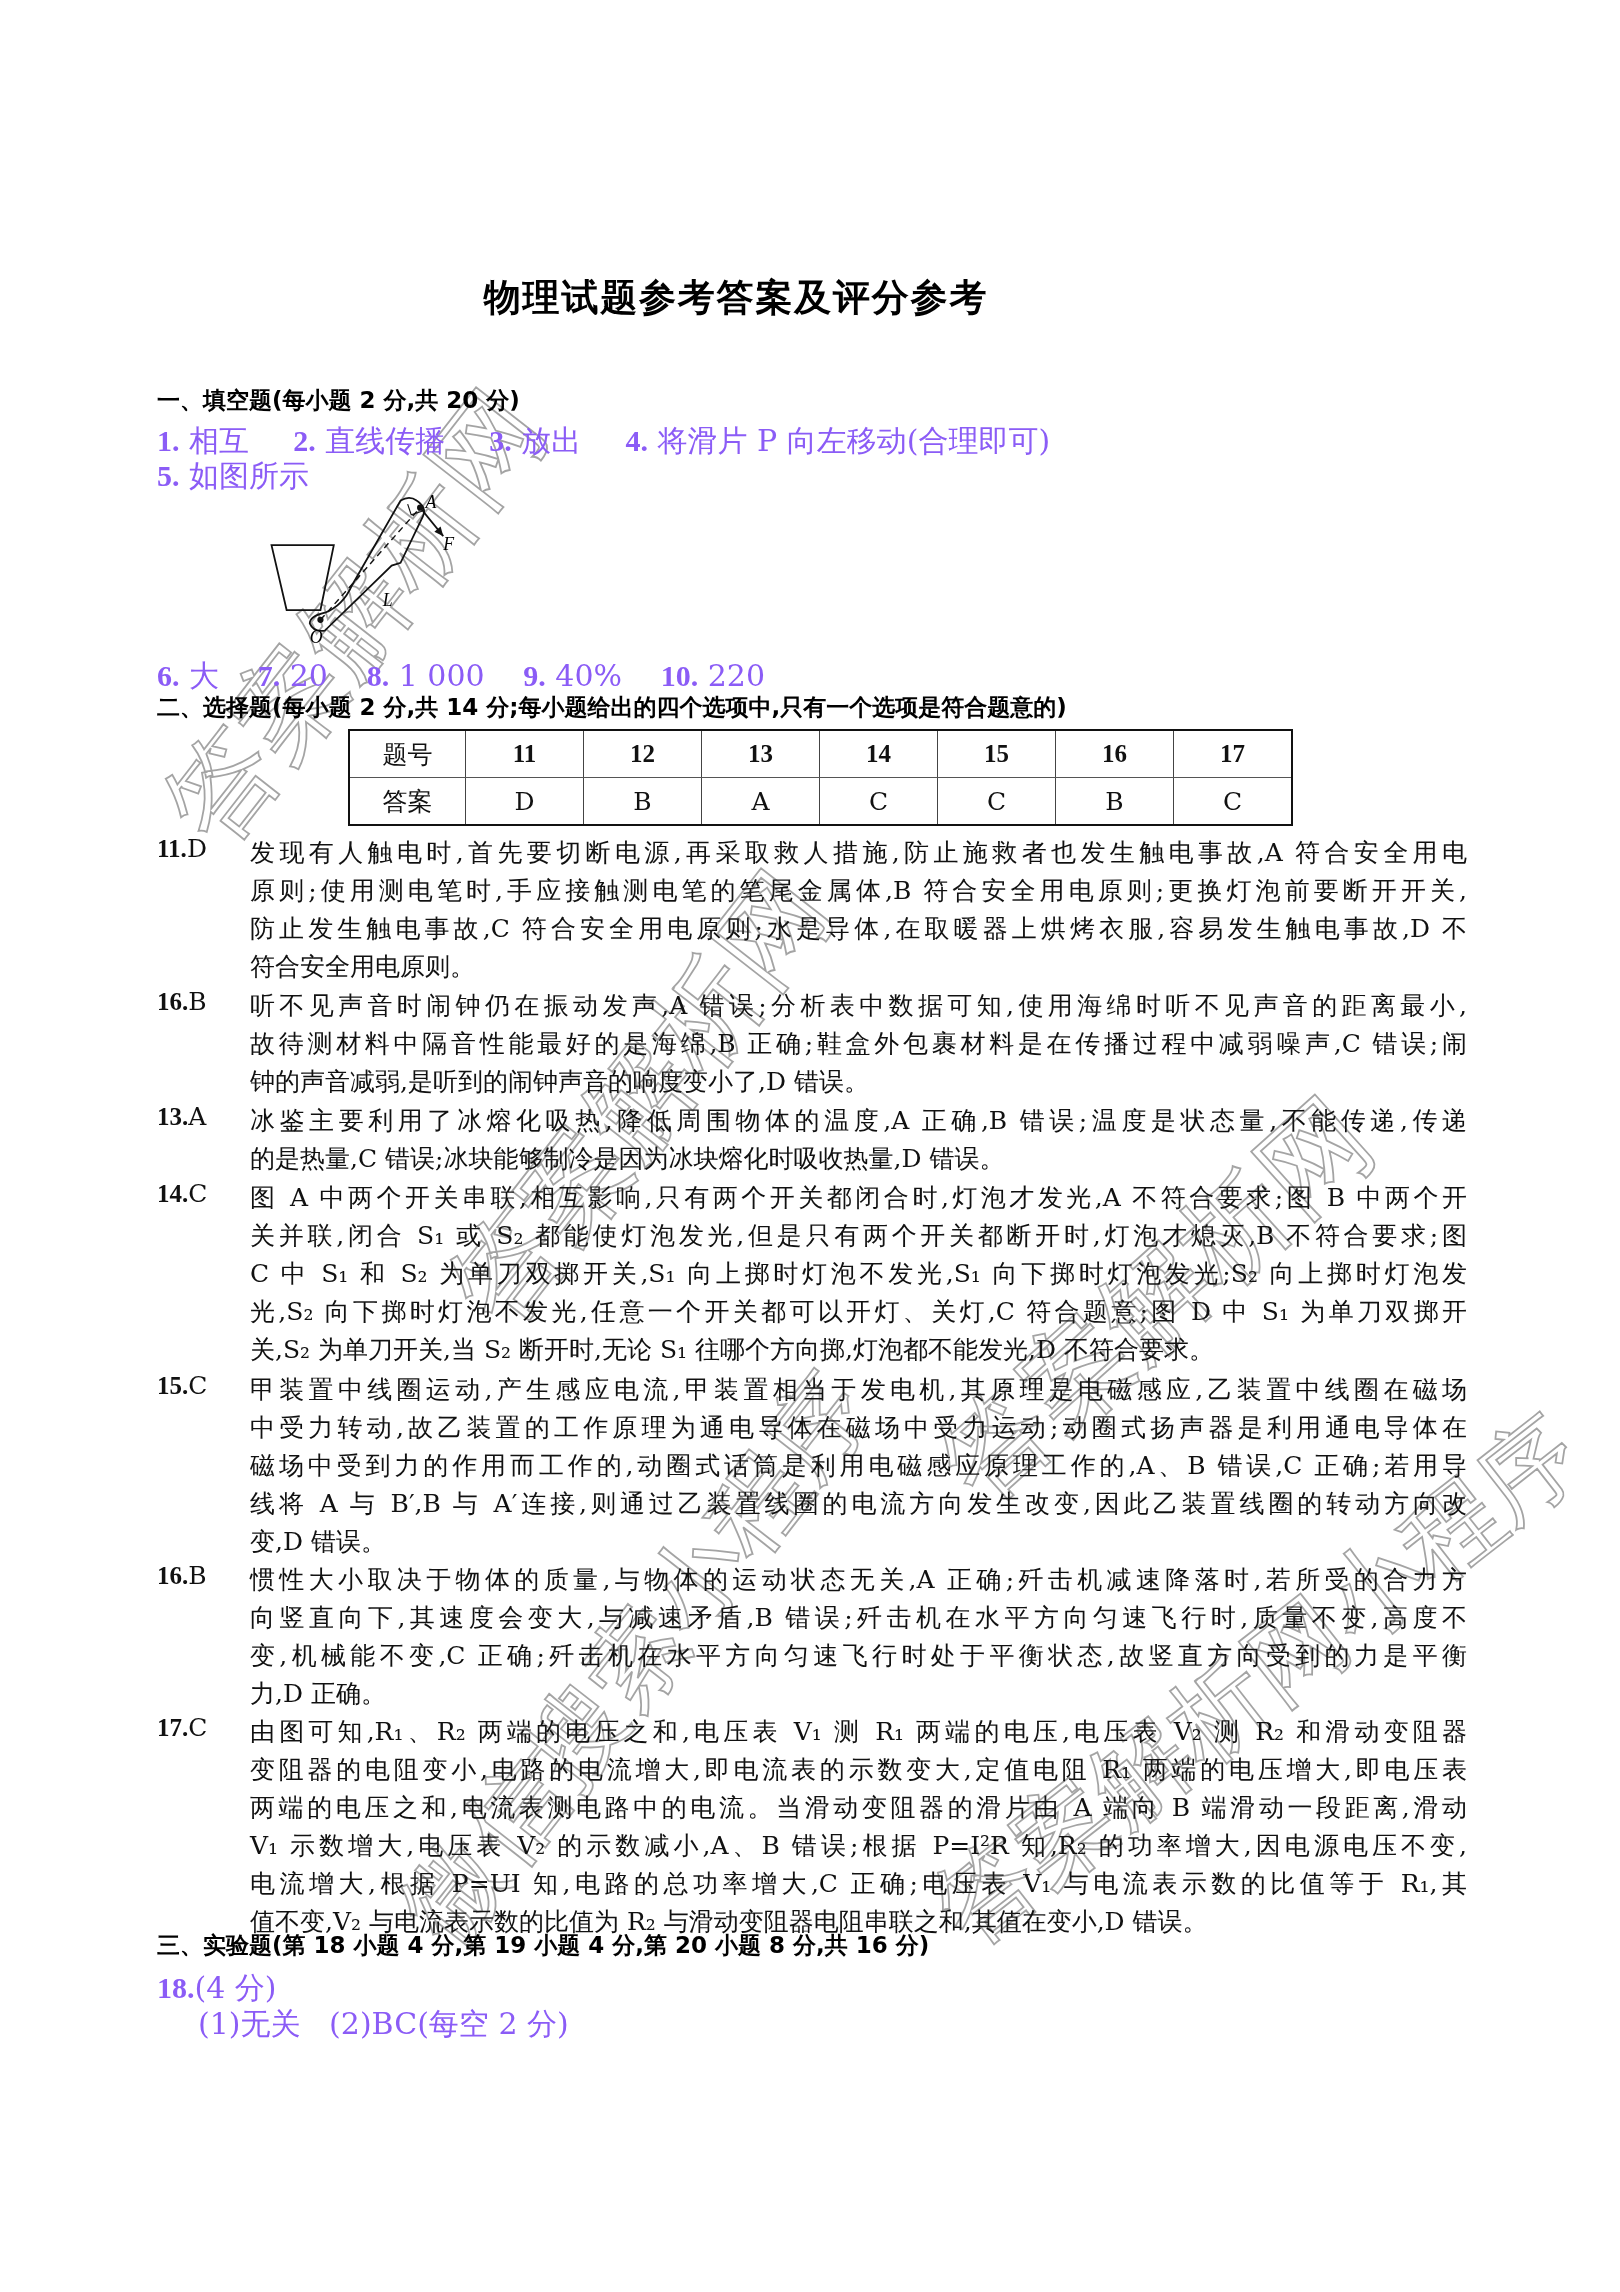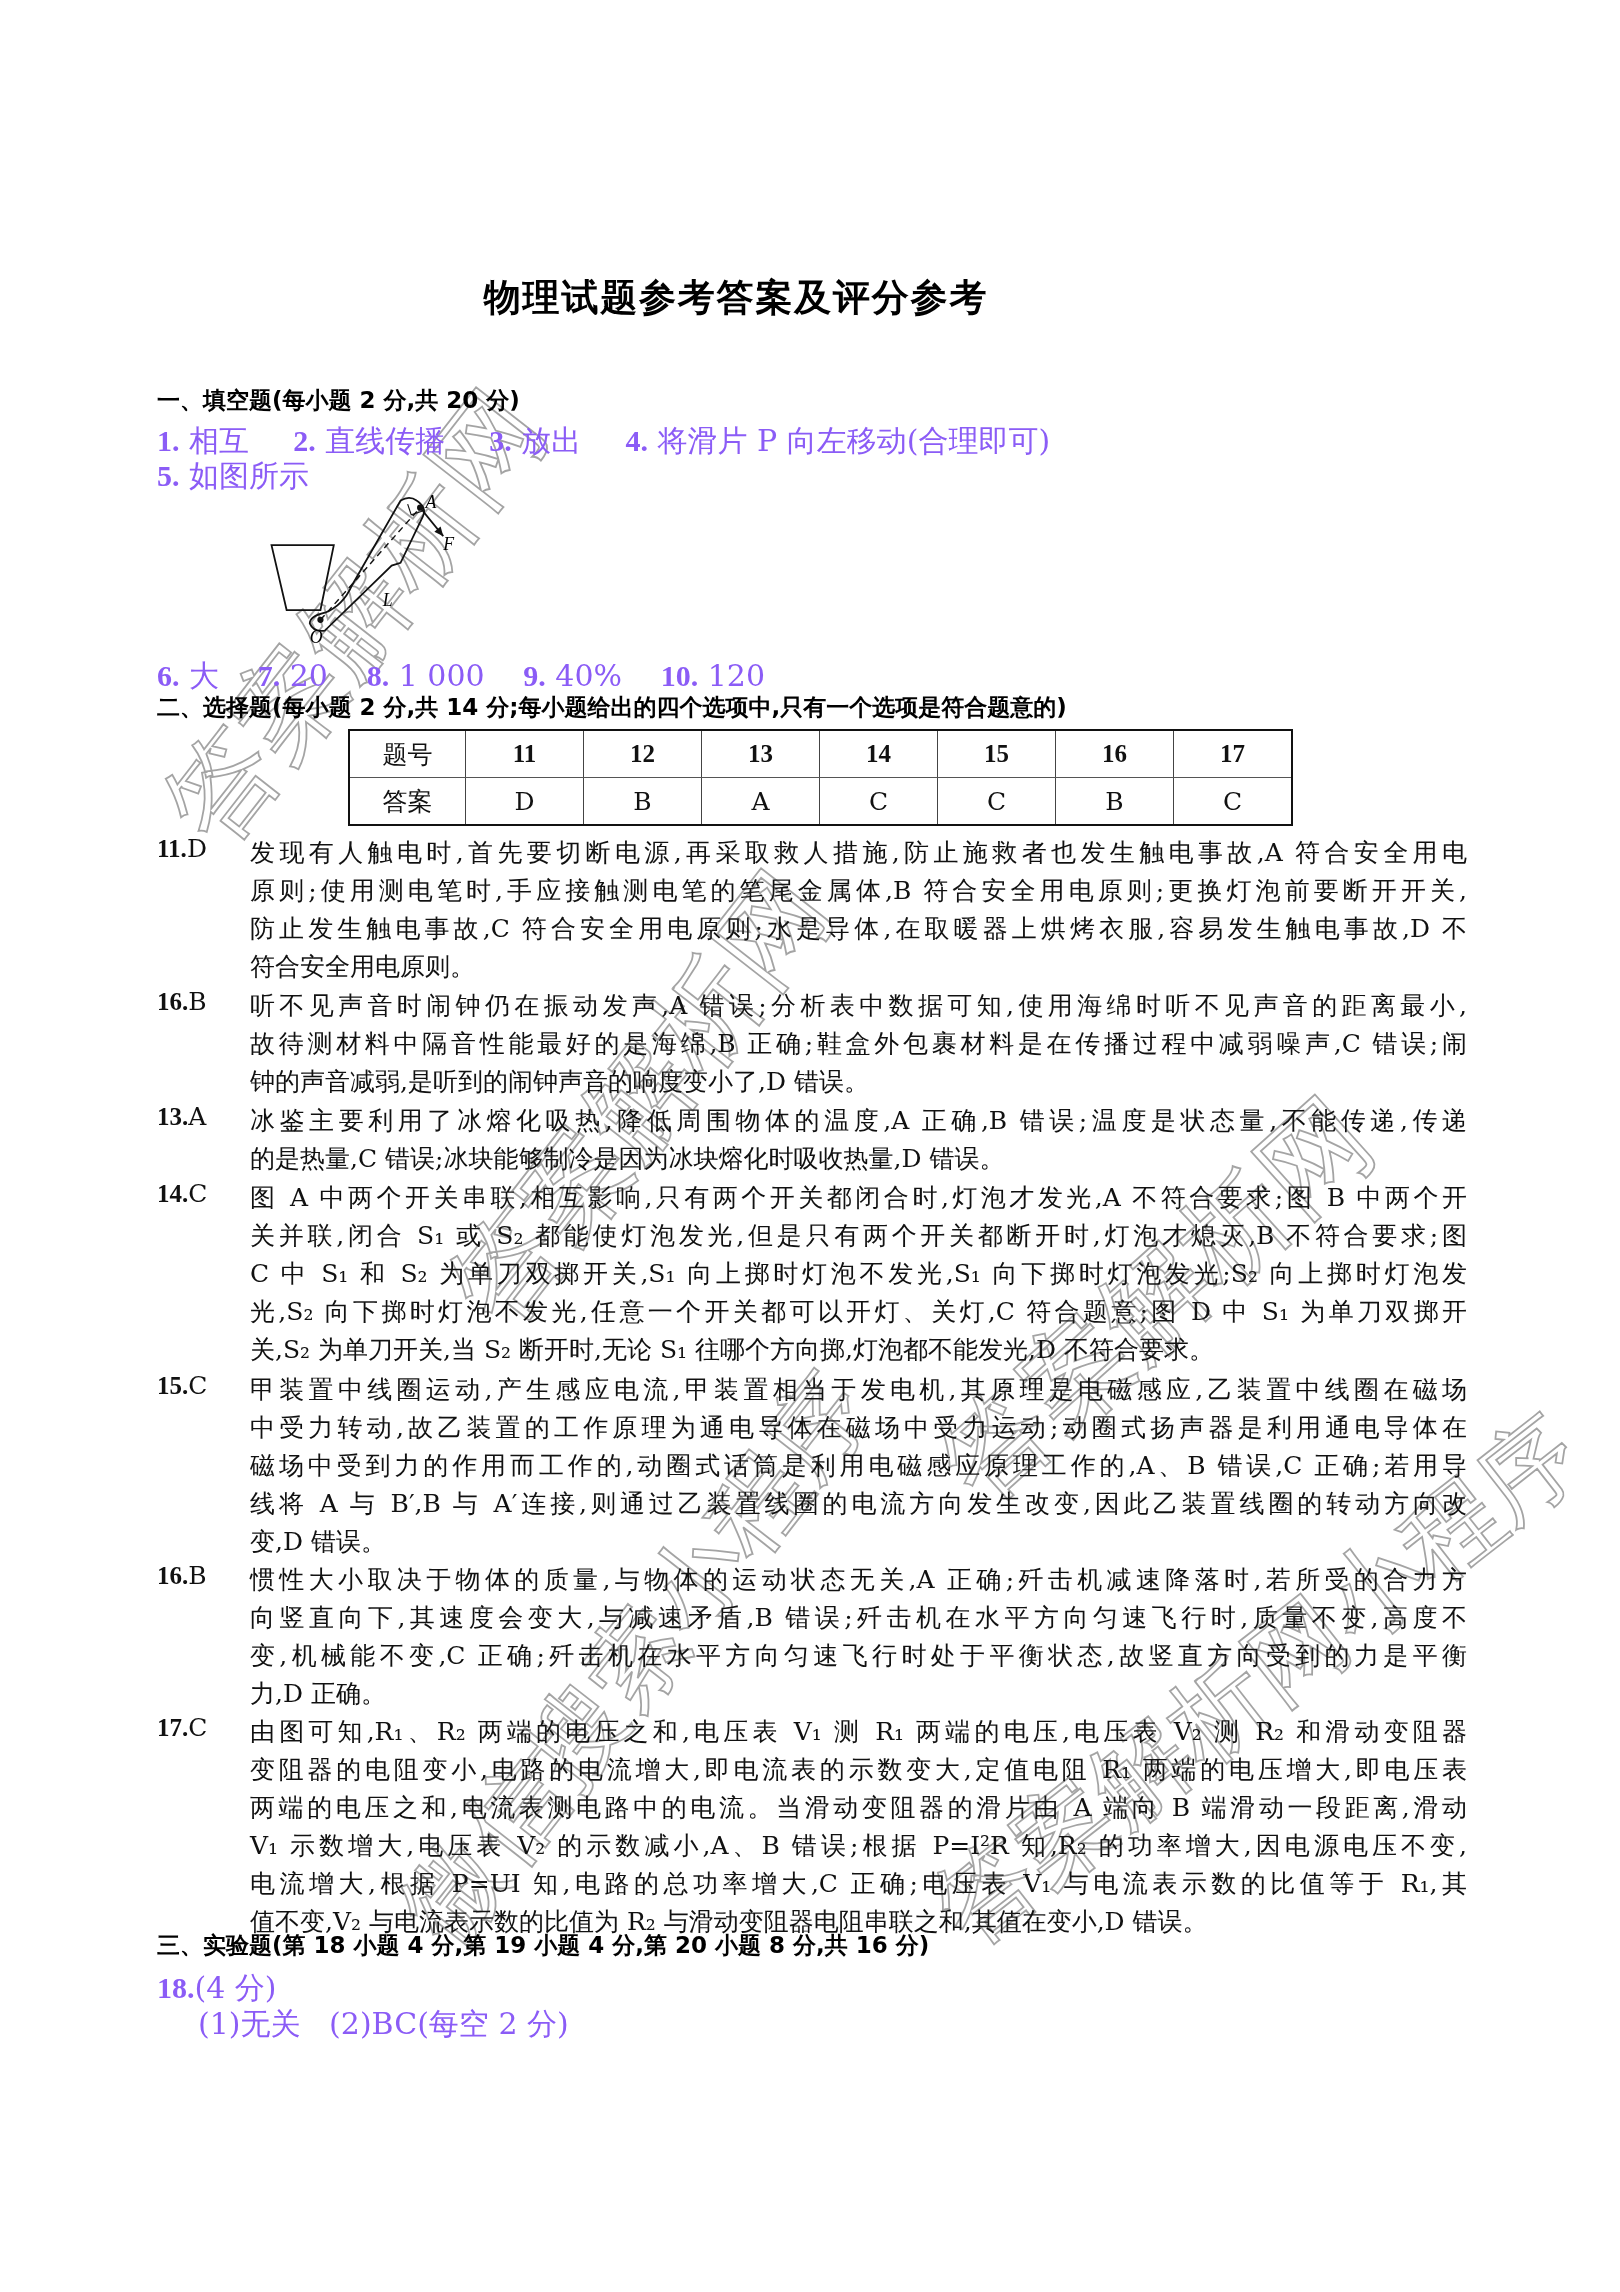--- a/index.html
+++ b/index.html
@@ -86,21 +86,21 @@
     <span class="num">7.</span>
     <span>20</span>
     <span style="display:inline-block;width:19.6px"></span>
     <span class="num">8.</span>
     <span>1 000</span>
     <span style="display:inline-block;width:19.6px"></span>
     <span class="num">9.</span>
     <span>40%</span>
     <span style="display:inline-block;width:19.6px"></span>
     <span class="num">10.</span>
-    <span>120</span>
+    <span>220</span>
   </div>
 
   <div class="sec" style="top:692px;">二、选择题(每小题 2 分,共 14 分;每小题给出的四个选项中,只有一个选项是符合题意的)</div>
 
   <table class="ans">
     <tbody>
         <tr class="head">
       <td class="first">题号</td>
       <td class="col">11</td>
       <td class="col">12</td>

